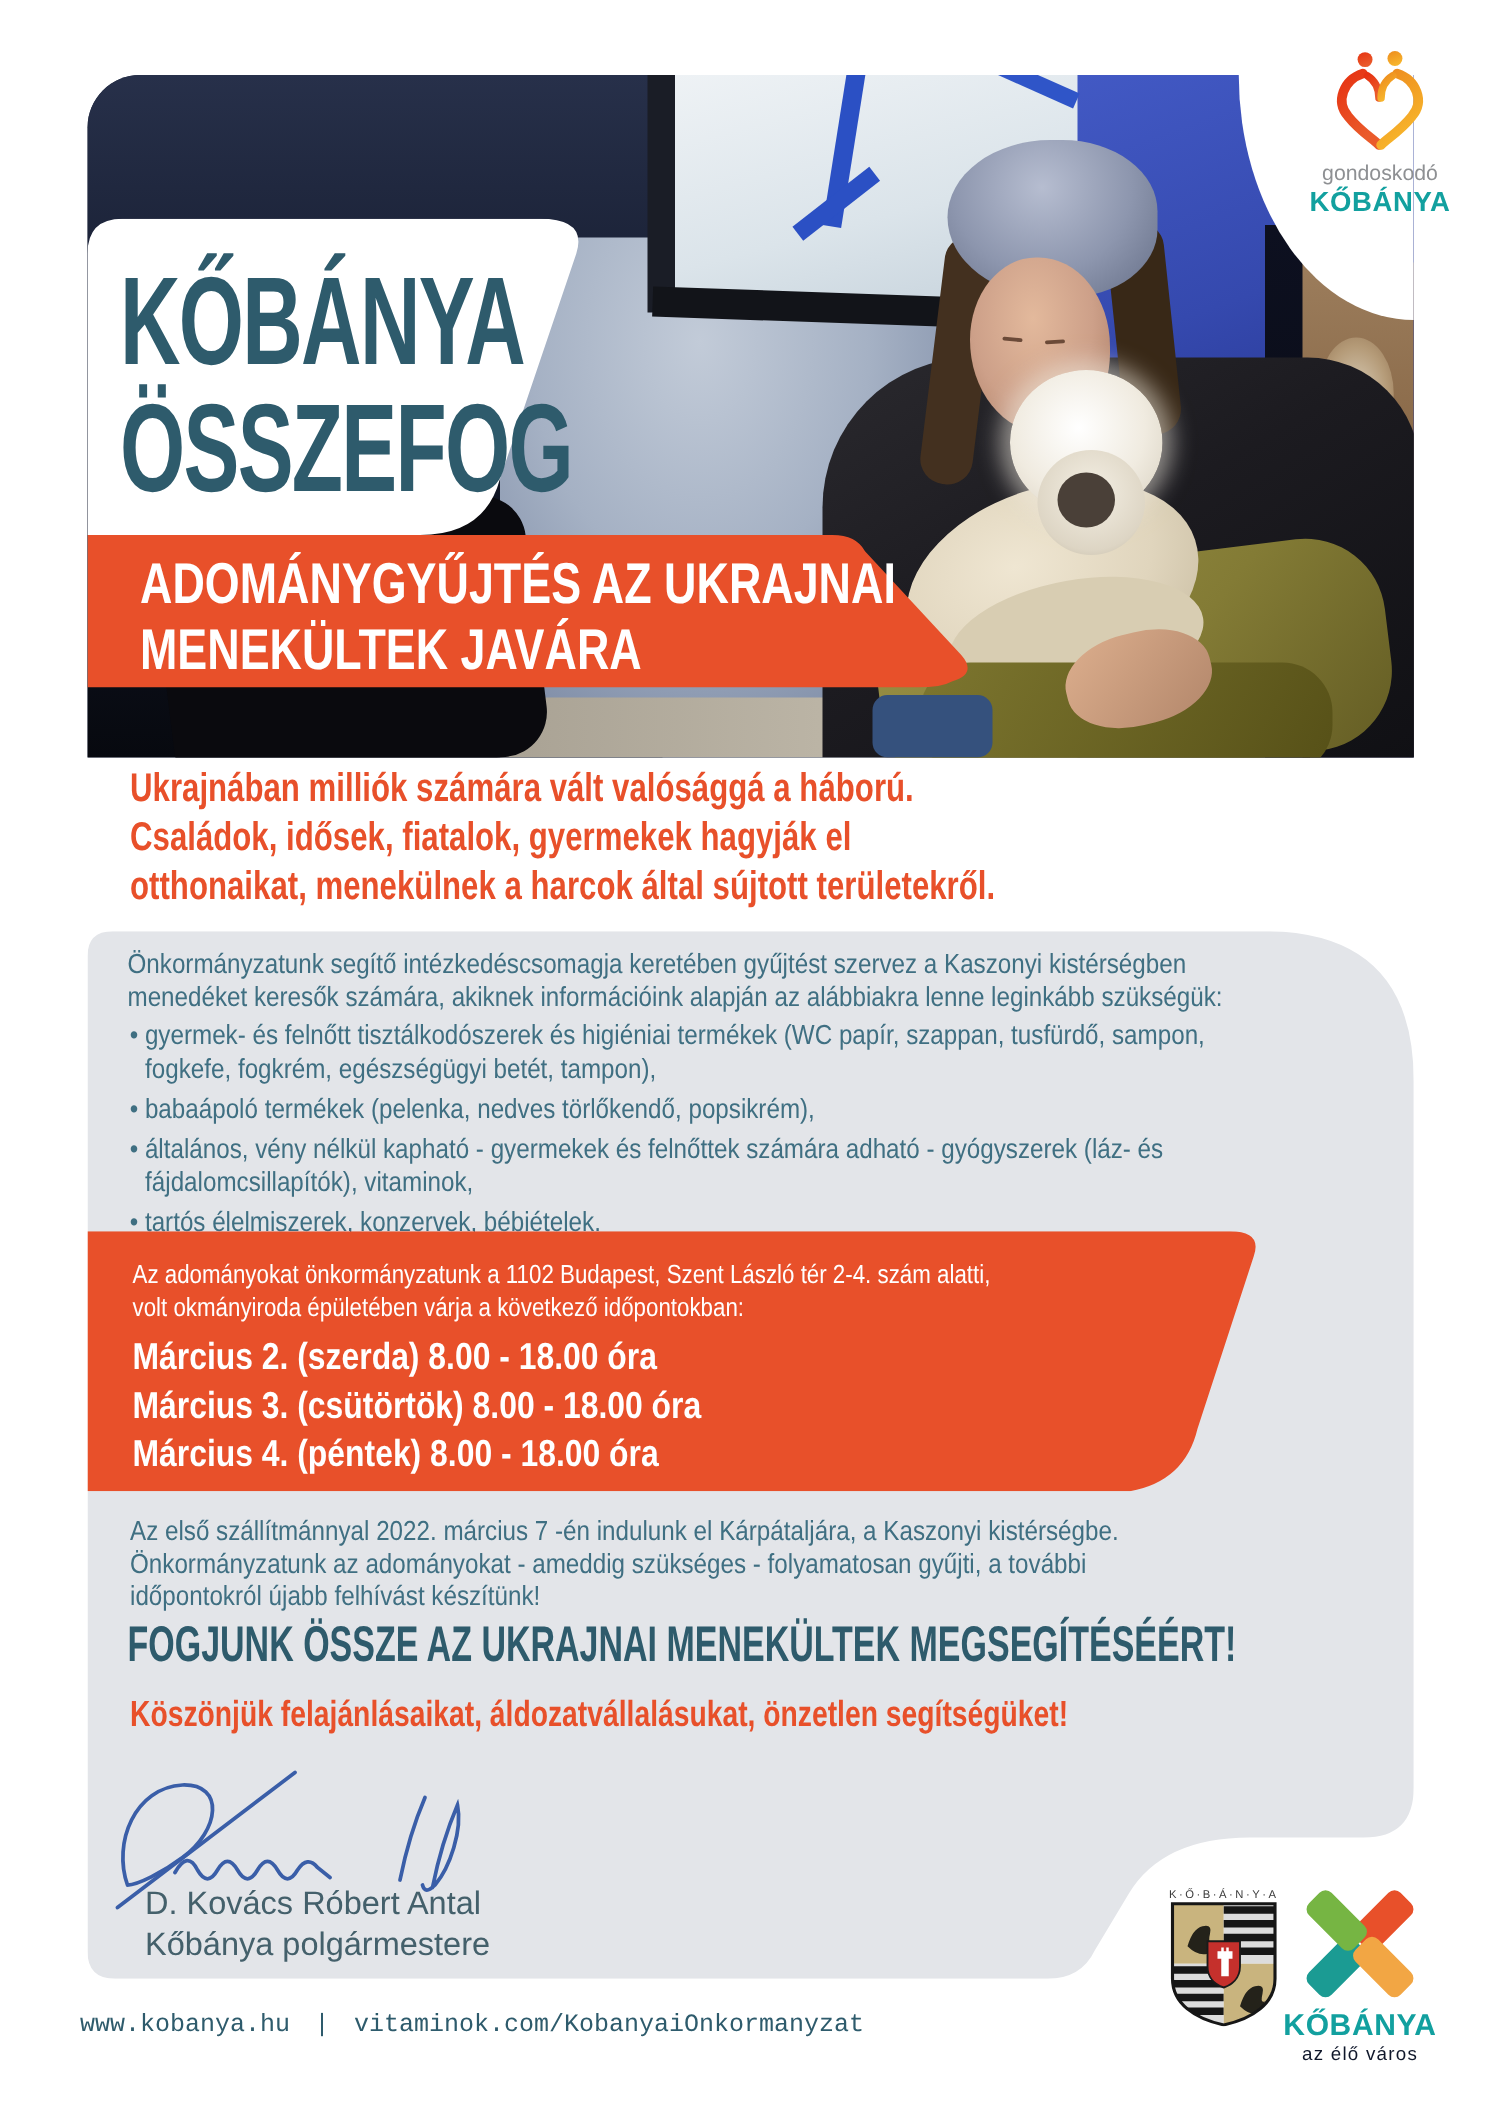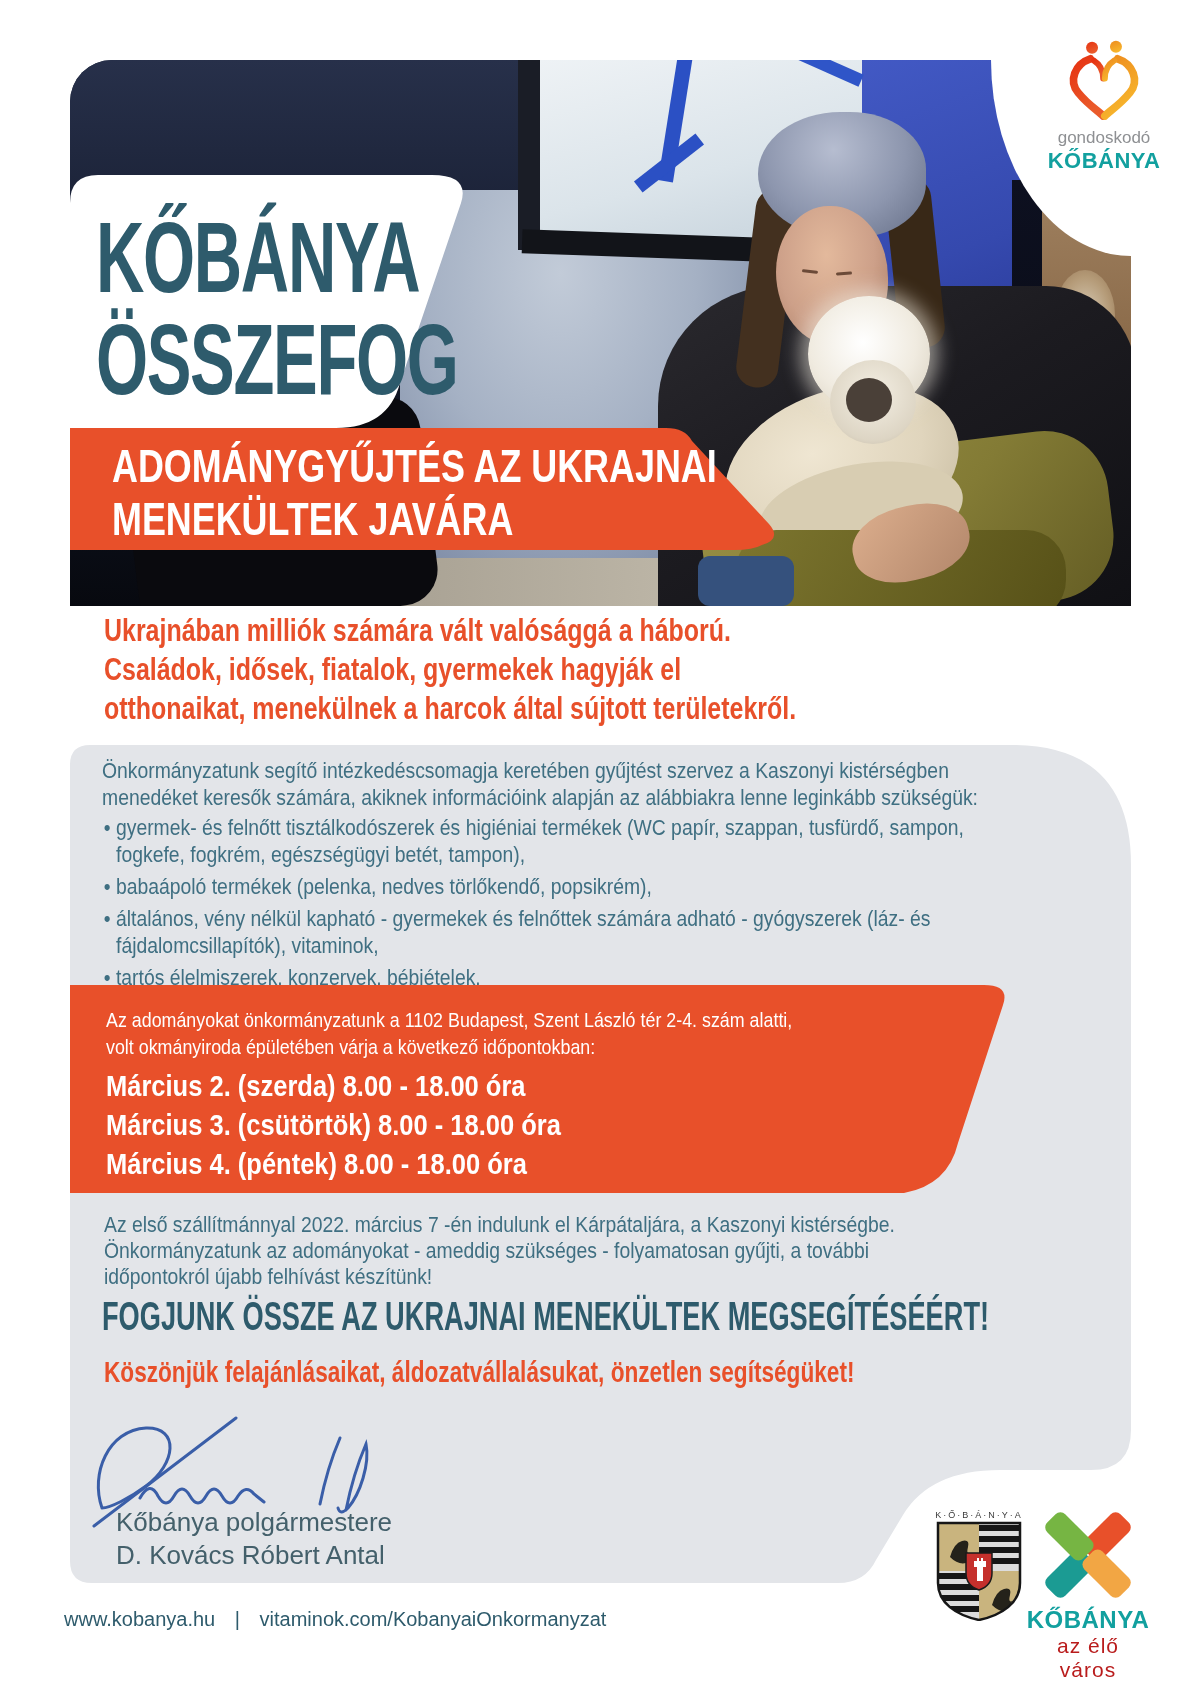--- a/index.html
+++ b/index.html
@@ -60,31 +60,31 @@
         transform:scaleX(.85);white-space:pre-line;}
   .dates{left:106px;top:1066px;color:#fff;font-weight:bold;font-size:30px;line-height:39px;
         width:1100px;transform:scaleX(.85);}
   .followup{left:104px;top:1212px;width:1175px;transform:scaleX(.88);white-space:pre-line;line-height:26px;}
   .headline{left:102px;top:1294px;font-weight:bold;font-size:40px;color:#2E5B6C;
         letter-spacing:0;transform:scaleX(.68);white-space:nowrap;}
   .thanks{left:104px;top:1356px;font-weight:bold;font-size:29px;color:#E8502A;
         transform:scaleX(.78);white-space:nowrap;}
   .name-block{left:116px;top:1506px;color:#44606B;font-size:26px;line-height:33px;}
   .footer{left:64px;top:1608px;color:#2E5B6C;font-size:20px;}
-  .footer span{margin-right:14px;}
+  .footer span{margin-right:14px;font-family:Liberation Mono, monospace;}
   
   .brand-top{left:1042px;top:40px;width:124px;text-align:center;}
   .brand-tagline{color:#8E9093;font-size:17px;margin-top:2px;}
   .brand-name{color:#12A09F;font-weight:bold;font-size:22px;letter-spacing:.5px;}
   
   .coat{left:931px;top:1510px;width:96px;text-align:center;}
   .coat-caption{font-size:9px;letter-spacing:2px;color:#3a3a3a;margin-bottom:1px;}
   .xlogo-block{left:1026px;top:1508px;width:124px;text-align:center;}
   .xlogo-name{color:#12A09F;font-weight:bold;font-size:24px;letter-spacing:.5px;margin-top:0px;}
-  .xlogo-tagline{color:#b91c1c;font-size:21px;letter-spacing:1px;}
+  .xlogo-tagline{color:#0f172a;font-size:15px;letter-spacing:1px;}
 </style>
 </head>
 <body>
 
 <div class="page">
 
   <div class="abs photo">
     <div class="wall-left"></div>
     <div class="quilt"></div>
     <div class="window"></div>
@@ -196,22 +196,22 @@
   <svg class="abs" style="left:88px;top:1412px;" width="320" height="130" viewBox="0 0 320 130">
     <g stroke="#3A5EA8" stroke-width="3" fill="none" stroke-linecap="round">
       <path d="M14 96 C2 62 20 18 58 16 C92 15 88 52 58 74 C42 86 22 96 14 96"></path>
       <path d="M6 114 L148 6"></path>
       <path d="M52 86 Q62 68 70 84 Q78 98 86 84 Q94 70 102 84 Q110 98 118 84 Q126 70 134 84 Q142 98 150 84 Q158 72 166 82 L176 90"></path>
       <path d="M232 92 C238 62 246 40 252 26"></path>
       <path d="M258 98 C264 68 272 46 278 32 C282 52 272 82 260 96 Q252 104 250 96"></path>
     </g>
   </svg>
   <div class="abs name-block">
+    <div>D. Kovács Róbert Antal</div>
     <div>Kőbánya polgármestere</div>
-    <div>D. Kovács Róbert Antal</div>
   </div>
 
   <div class="abs coat">
     <div class="coat-caption">K·Ő·B·Á·N·Y·A</div>
     <svg width="86" height="100" viewBox="0 0 86 100">
       <defs>
         <clipPath id="shield">
             <path d="M2 2 H84 V62 C84 82 66 94 43 99 C20 94 2 82 2 62 Z"></path>
           </clipPath>
       </defs>

